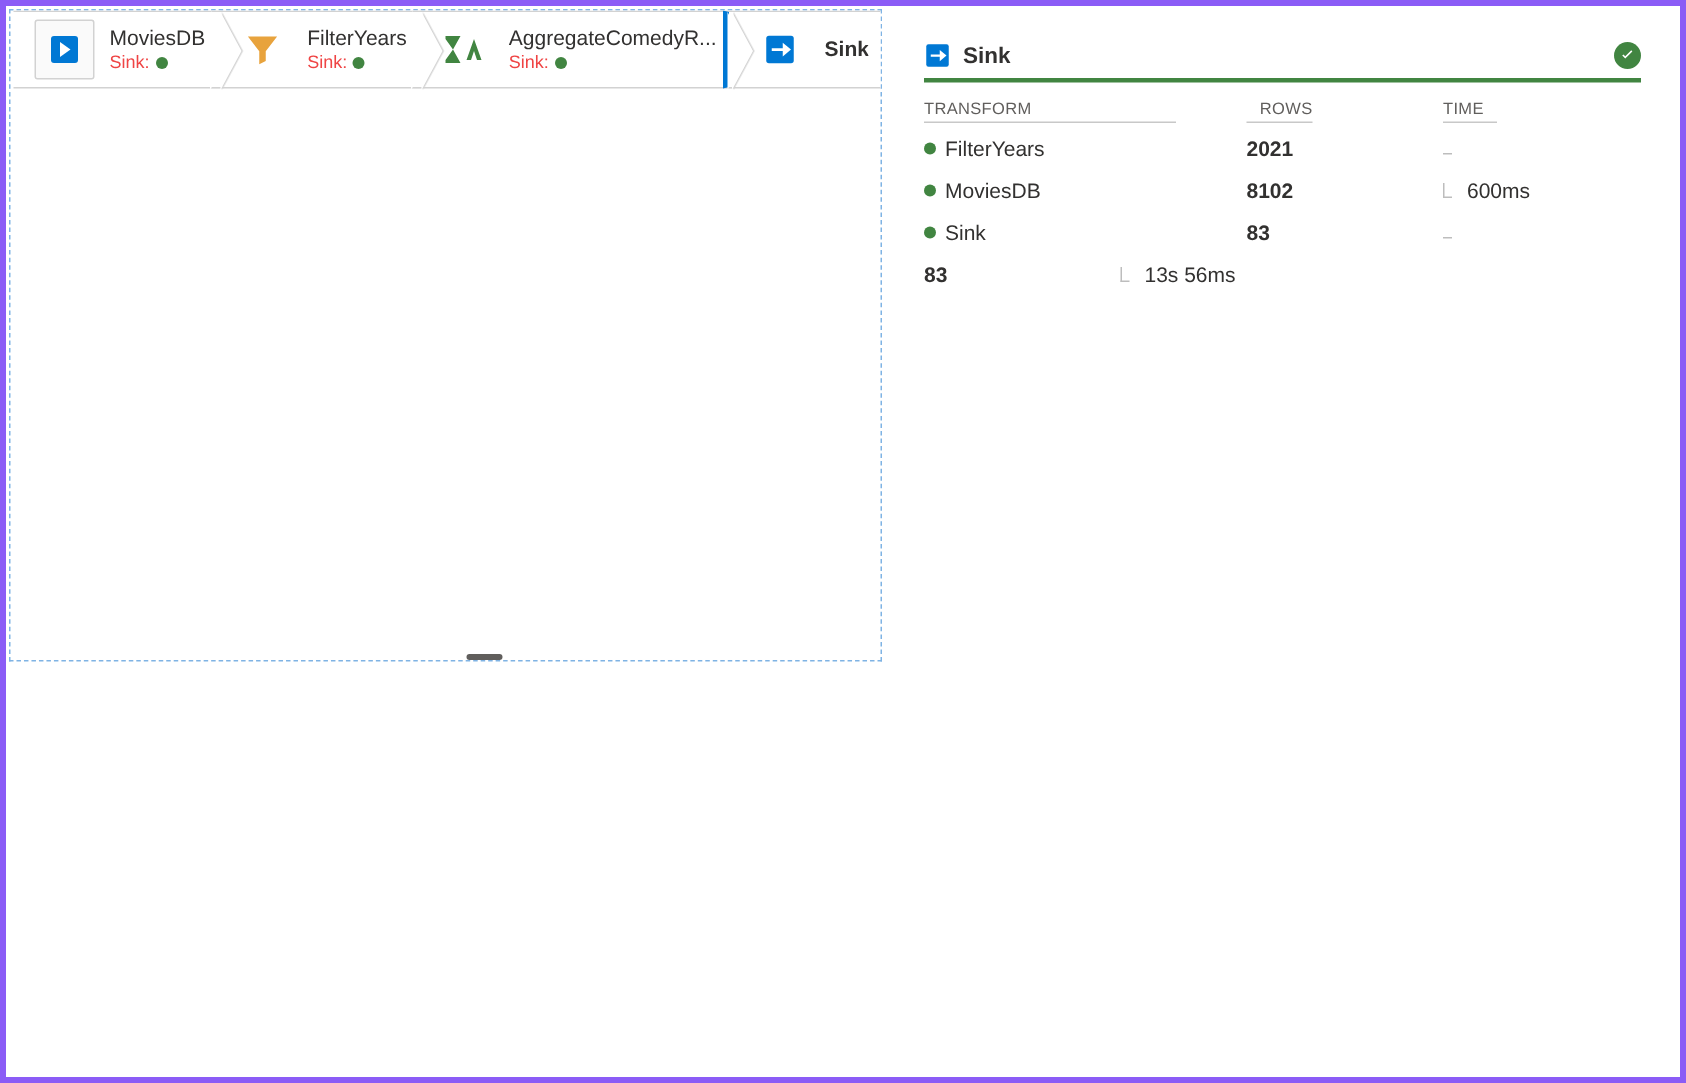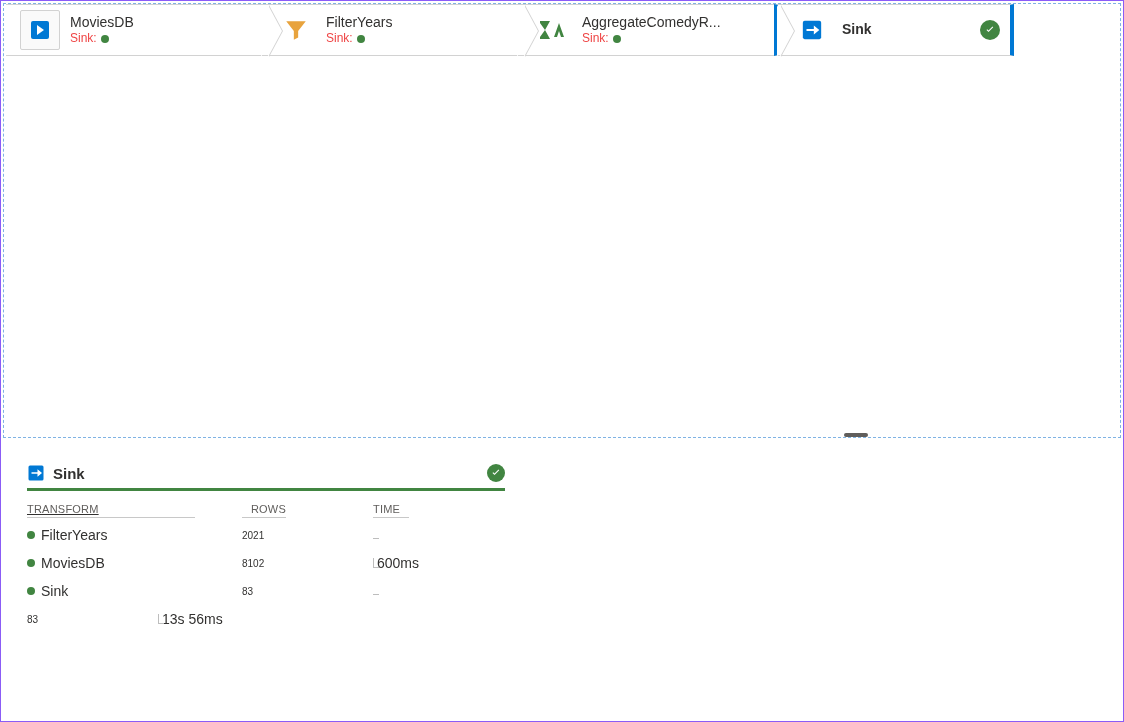--- a/index.html
+++ b/index.html
@@ -1,17 +1,17 @@
 <!DOCTYPE html>
 <html><head>
 <meta charset="utf-8">
 <style>
   * { box-sizing: border-box; margin: 0; padding: 0; }
   html, body { width: 1124px; height: 722px; font-family: "Segoe UI", sans-serif; font-size: 13px; color: #323130; background: #fff; }
-  .frame { width: 1124px; height: 722px; border: 1px solid #8b5cf6; display: flex; flex-direction: column; }
+  .frame { width: 1124px; height: 722px; border: 4px solid #8b5cf6; display: flex; flex-direction: row; }
 
   
   .canvas {
     height: 435px;
     border: 1px dashed #7fb3e4;
     margin: 2px;
     position: relative;
     overflow: hidden;
   }
   .flow-row { display: flex; align-items: flex-start; gap: 0; padding: 0 0 0 2px; }
@@ -85,36 +85,36 @@
     border-bottom: 3px solid #418541;
     padding-bottom: 6px;
     width: 478px;
   }
   .panel-header .hicon { width: 18px; height: 18px; }
   .panel-header .htitle { font-size: 15px; font-weight: 600; }
   .panel-header .spacer { flex: 1; }
 
   .table { width: 478px; margin-top: 8px; }
   .row { display: flex; align-items: center; height: 28px; }
-  .row.head { height: 22px; text-decoration: underline; }
+  .row.head { height: 22px; }
   .col-transform { width: 215px; display: flex; align-items: center; gap: 6px; }
   .col-rows { width: 100px; }
   .col-time { flex: 1; position: relative; margin-left: 31px; }
   .head .col-transform, .head .col-rows, .head .col-time {
     font-size: 11px; color: #605e5c; letter-spacing: .02em;
   }
   .head .col-transform span, .head .col-rows span, .head .col-time span {
     border-bottom: 1px solid #c8c8c8; display: inline-block; padding-bottom: 2px;
   }
   .head .col-transform span { width: 168px; }
   .head .col-rows span { width: 44px; text-align: right; }
   .head .col-time span { width: 36px; }
   .body .col-transform { font-size: 14px; }
-  .body .col-rows { font-weight: 400; font-size: 10px; }
-  .body .col-time { font-size: 14px; padding-left: 4px; }
+  .body .col-rows { font-weight: 700; font-size: 14px; }
+  .body .col-time { font-size: 14px; padding-left: 16px; }
   
   .bracket {
     position: absolute; left: 0; top: 0; bottom: 0; width: 10px;
   }
   .bracket::before {
     content: ""; position: absolute; left: 0; top: 3px; bottom: 3px;
     border-left: 1px solid #bdbdbd;
   }
   .bracket.top::after { content:""; position:absolute; left:0; top:3px; width:6px; border-top:1px solid #bdbdbd; }
   .bracket.bot::after { content:""; position:absolute; left:0; bottom:3px; width:6px; border-bottom:1px solid #bdbdbd; }

